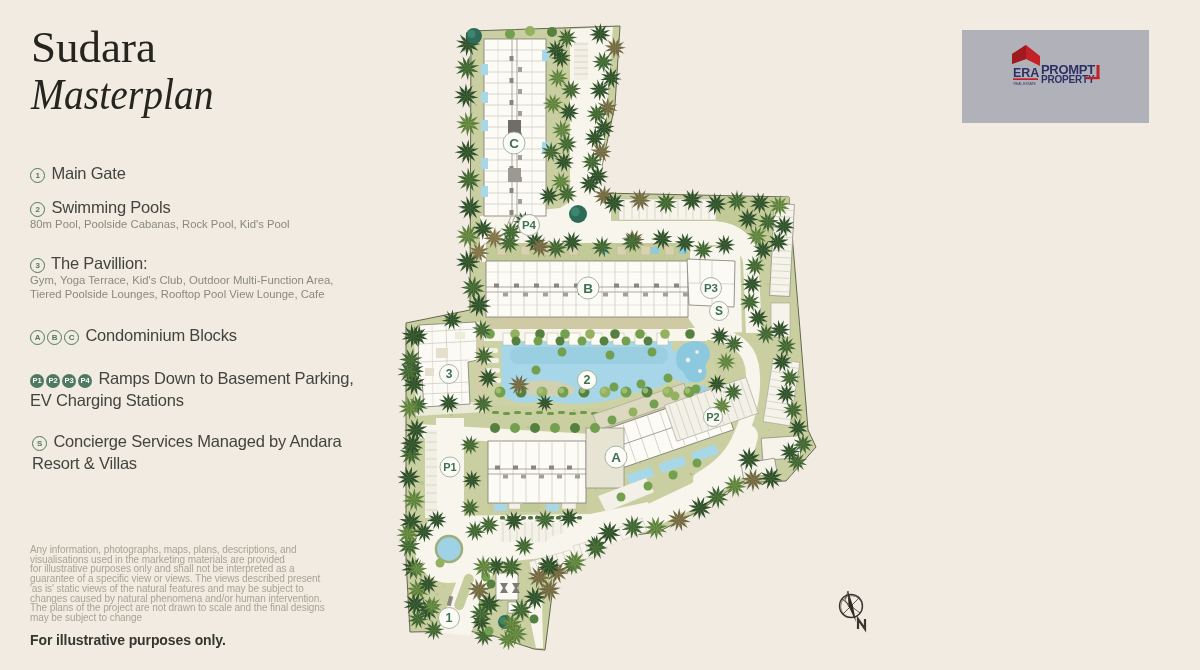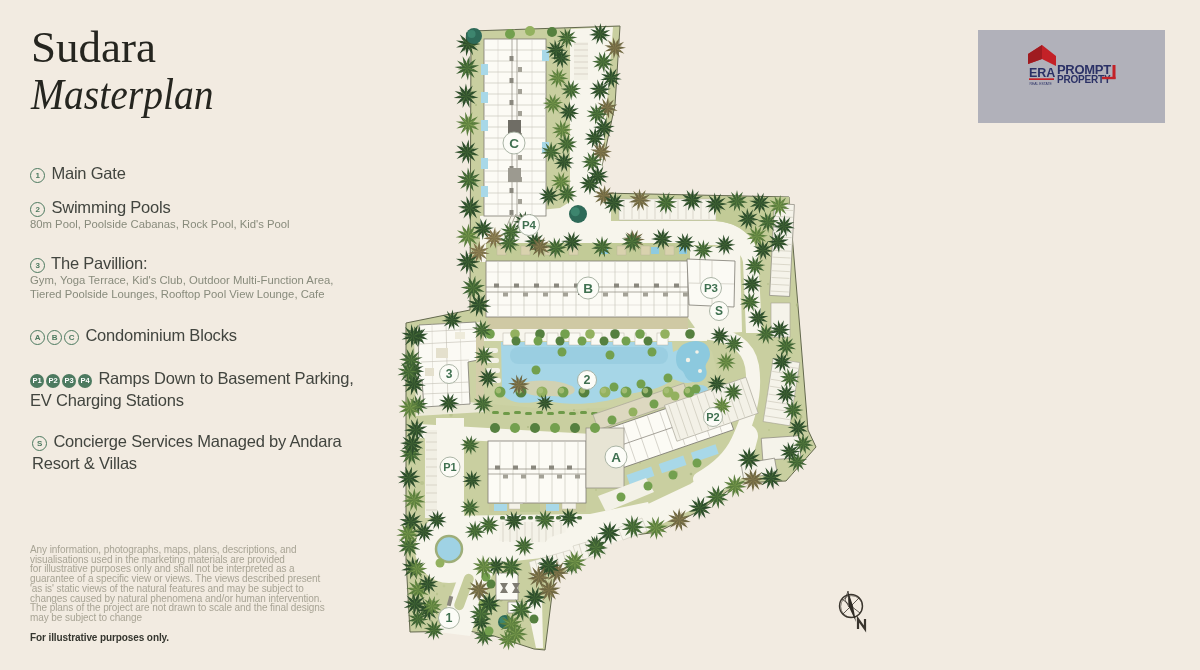--- a/index.html
+++ b/index.html
@@ -5,21 +5,21 @@
  font-family:"Liberation Sans",sans-serif;}
 .abs{position:absolute;}
 .title{font-family:"Liberation Serif",serif;color:#25251f;font-size:45px;line-height:46px;}
 .leg{color:#42453f;font-size:16.5px;letter-spacing:-0.2px;}
 .legsub{color:#888b7c;font-size:11.3px;line-height:1.28;}
 .cnum{display:inline-block;width:13px;height:13px;border:1.2px solid #4d7a60;border-radius:50%;
  color:#4d7a60;font-size:8px;font-weight:bold;line-height:13px;text-align:center;vertical-align:1px;margin-right:2px;}
 .cfill{display:inline-block;width:14px;height:14px;background:#4d7a60;border-radius:50%;
  color:#fff;font-size:7.5px;font-weight:bold;line-height:14px;text-align:center;vertical-align:1px;margin-right:2px;}
 .disc{color:#a8a495;font-size:10px;line-height:9.7px;letter-spacing:-0.08px;}
-.fine{color:#35362f;font-size:10px;font-weight:bold;letter-spacing:-0.1px;}
+.fine{color:#35362f;font-size:14px;font-weight:bold;letter-spacing:-0.1px;}
 
 </style></head><body>
 
 <div class="abs title" style="left:31px;top:24px;">Sudara</div>
 <div class="abs title" style="left:31px;top:70.8px;font-style:italic;transform:scaleX(0.88);transform-origin:0 0;">Masterplan</div>
 
 <div class="abs leg" style="left:30px;top:164px;"><span class="cnum">1</span> Main Gate</div>
 
 <div class="abs leg" style="left:30px;top:198px;"><span class="cnum">2</span> Swimming Pools</div>
 <div class="abs legsub" style="left:30px;top:217px;">80m Pool, Poolside Cabanas, Rock Pool, Kid's Pool</div>
@@ -37,21 +37,21 @@
 visualisations used in the marketing materials are provided<br>
 for illustrative purposes only and shall not be interpreted as a<br>
 guarantee of a specific view or views. The views described present<br>
 'as is' static views of the natural features and may be subject to<br>
 changes caused by natural phenomena and/or human intervention.<br>
 The plans of the project are not drawn to scale and the final designs<br>
 may be subject to change</div>
 
 <div class="abs fine" style="left:30px;top:632px;">For illustrative purposes only.</div>
 
-<div class="abs" style="left:962px;top:30px;width:187px;height:93px;background:#b1b1ba;margin-left:16px;">
+<div class="abs" style="left:962px;top:30px;width:187px;height:93px;background:#b1b1ba;">
 <svg width="187" height="93" viewBox="0 0 187 93">
 
 <path d="M50,24 L64,15 L78,26 L78,36 L64,29 L50,34 Z" fill="#c32127"></path>
 <path d="M50,24 L64,15 L64,29 L50,34 Z" fill="#9f1b20"></path>
 
 <text x="51" y="46.5" font-size="12.5" font-weight="bold" fill="#2b3166" font-family="Liberation Sans,sans-serif">ERA</text>
 <rect x="51" y="48.3" width="25" height="1.7" fill="#c32127"></rect>
 <text x="51.5" y="54.5" font-size="3.4" fill="#2b3166" font-family="Liberation Sans,sans-serif">REAL ESTATE</text>
 
 <text x="79" y="44" font-size="13" letter-spacing="-0.3" font-weight="bold" fill="#2b3166" font-family="Liberation Sans,sans-serif">PROMPT</text>

